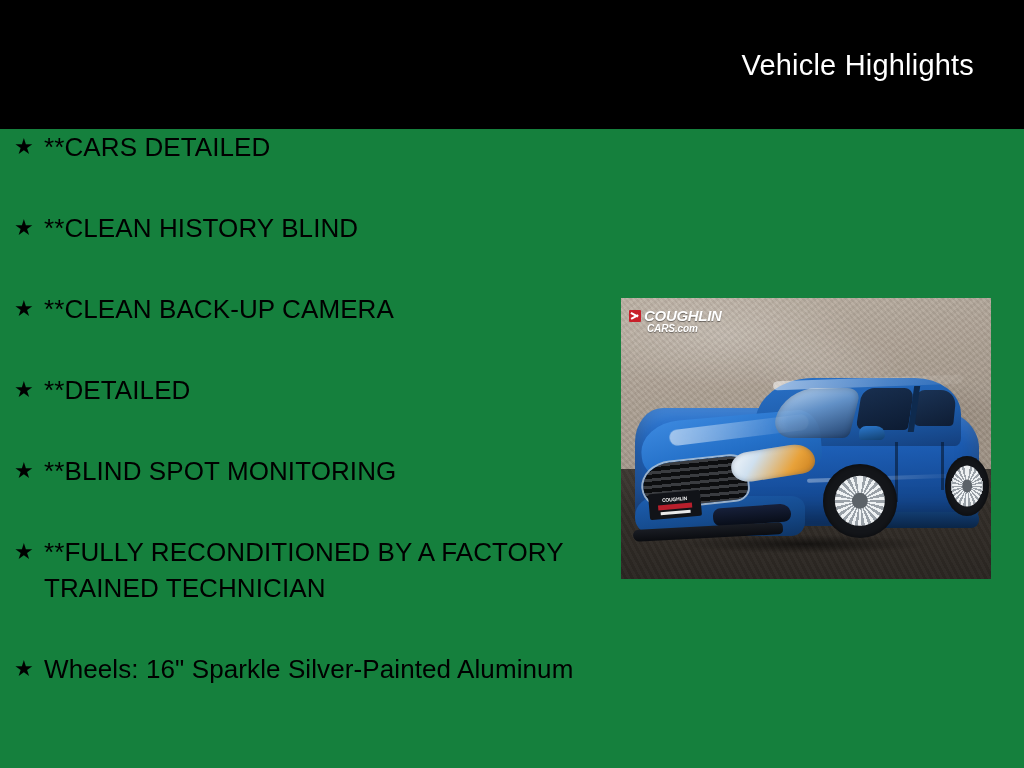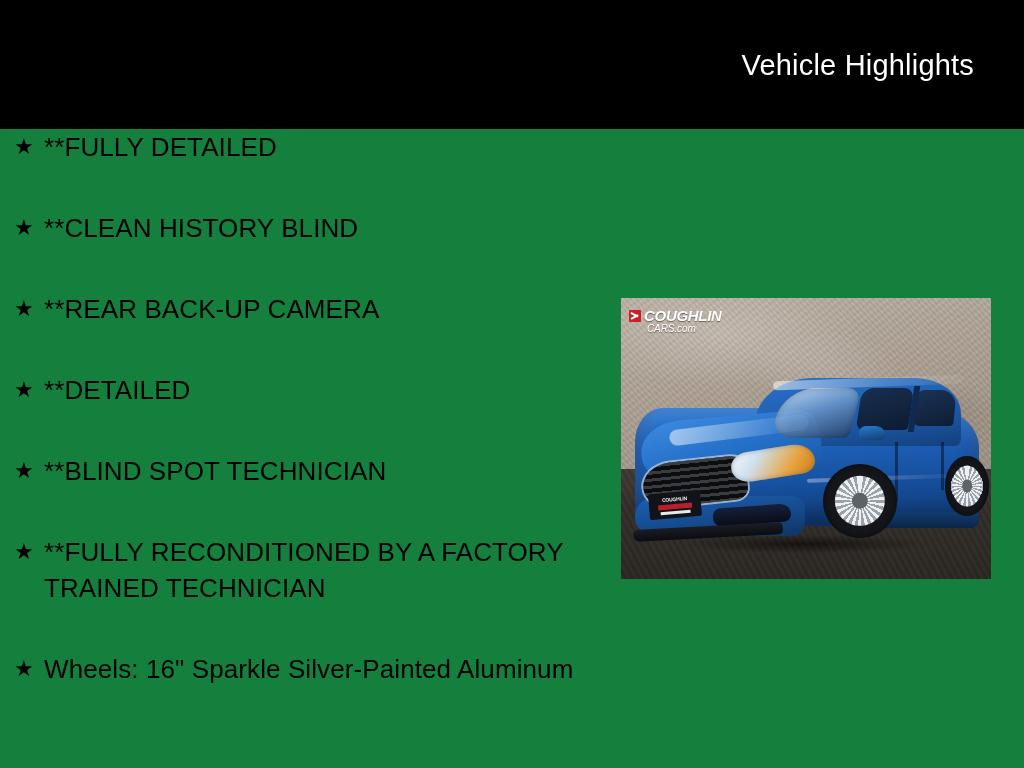--- a/index.html
+++ b/index.html
@@ -163,21 +163,21 @@
     font-size: 15px;
     font-weight: bold;
     font-style: italic;
     letter-spacing: -0.3px;
     line-height: 15px;
     text-shadow: 0 1px 1px rgba(0,0,0,0.45);
   }
   .wm-sub {
     color: #ffffff;
     font-size: 10px;
-    font-weight: normal;
+    font-weight: bold;
     font-style: italic;
     letter-spacing: -0.1px;
     line-height: 12px;
     margin-left: 18px;
     text-shadow: 0 1px 1px rgba(0,0,0,0.45);
   }
 
   
   .car {
     position: absolute;
@@ -446,41 +446,41 @@
 <div id="slide">
 
   <div class="header-band">
     <div class="header-title">Vehicle Highlights</div>
   </div>
 
   <div class="highlights-list">
 
     <div class="bullet-row">
       <span class="bullet-star">★</span>
-      <span class="bullet-text">**FULLY DETAILED</span>
+      <span class="bullet-text">**CARS DETAILED</span>
     </div>
 
     <div class="bullet-row">
       <span class="bullet-star">★</span>
       <span class="bullet-text">**CLEAN HISTORY BLIND</span>
     </div>
 
     <div class="bullet-row">
       <span class="bullet-star">★</span>
-      <span class="bullet-text">**REAR BACK-UP CAMERA</span>
+      <span class="bullet-text">**CLEAN BACK-UP CAMERA</span>
     </div>
 
     <div class="bullet-row">
       <span class="bullet-star">★</span>
       <span class="bullet-text">**DETAILED</span>
     </div>
 
     <div class="bullet-row">
       <span class="bullet-star">★</span>
-      <span class="bullet-text">**BLIND SPOT TECHNICIAN</span>
+      <span class="bullet-text">**BLIND SPOT MONITORING</span>
     </div>
 
     <div class="bullet-row">
       <span class="bullet-star">★</span>
       <span class="bullet-text">**FULLY RECONDITIONED BY A FACTORY TRAINED TECHNICIAN</span>
     </div>
 
     <div class="bullet-row">
       <span class="bullet-star">★</span>
       <span class="bullet-text">Wheels: 16" Sparkle Silver-Painted Aluminum</span>

